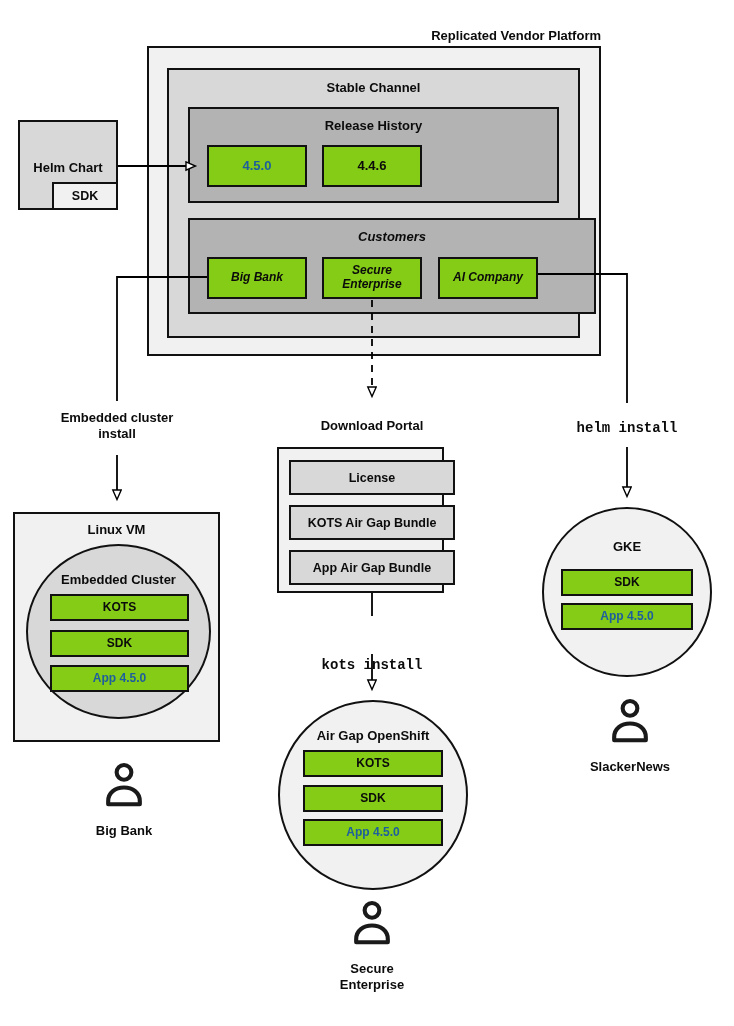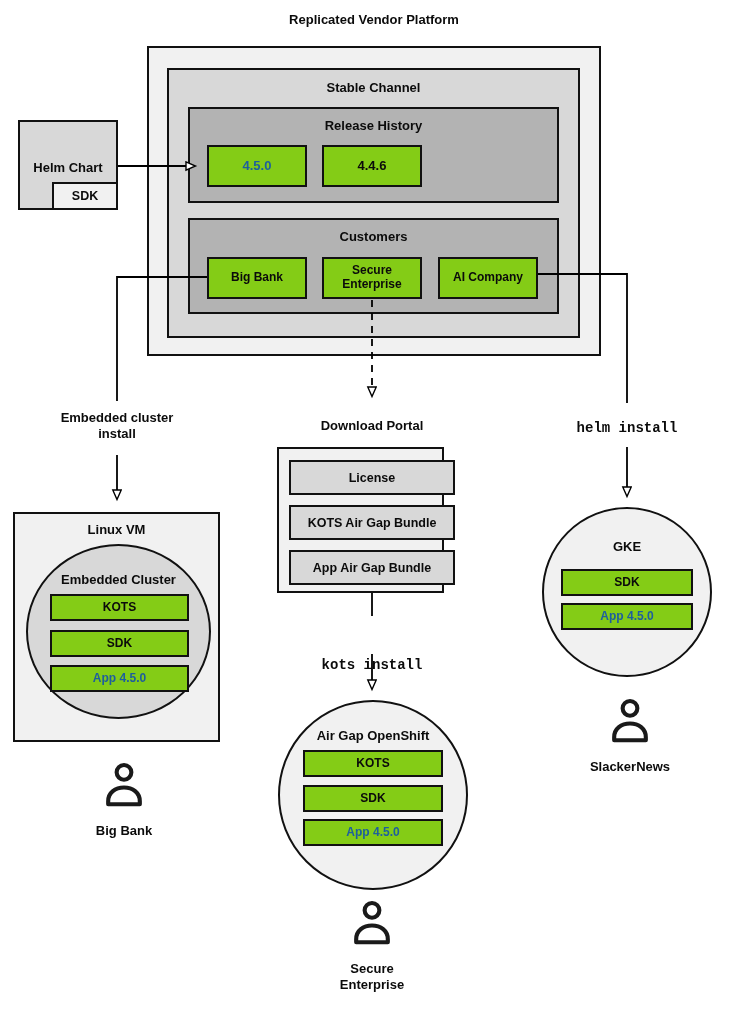--- a/index.html
+++ b/index.html
@@ -20,21 +20,21 @@
     position:absolute;left:0;right:0;text-align:center;
     font-weight:bold;font-size:13px;
   }
   .chip{
     position:absolute;border:2px solid #111;box-sizing:border-box;
     display:flex;align-items:center;justify-content:center;
     font-weight:bold;font-size:12px;text-align:center;line-height:1.15;
     background:#84cc16;
   }
   .title-main{
-    position:absolute;left:147px;top:12px;width:454px;text-align:center;
+    position:absolute;left:147px;top:28px;width:454px;text-align:right;
     font-weight:bold;font-size:13px;
   }
   .flow-label{
     position:absolute;text-align:center;font-weight:bold;font-size:13px;line-height:1.25;
   }
   .mono-label{
     position:absolute;text-align:center;font-weight:bold;font-size:14px;
     font-family:Liberation Mono, monospace;white-space:nowrap;
   }
   .circle{
@@ -61,21 +61,21 @@
   <div class="title-main">Replicated Vendor Platform</div>
 
   <div class="box panel-light" style="left:147px;top:46px;width:454px;height:310px;">
     <div class="box panel-mid" style="left:18px;top:20px;width:413px;height:270px;">
       <div class="box-title" style="top:10px;">Stable Channel</div>
       <div class="box panel-dark" style="left:19px;top:37px;width:371px;height:96px;">
         <div class="box-title" style="top:9px;">Release History</div>
         <div class="chip blue-box" style="left:17px;top:36px;width:100px;height:42px;font-size:13px;">4.5.0</div>
         <div class="chip" style="left:132px;top:36px;width:100px;height:42px;font-size:13px;">4.4.6</div>
       </div>
-      <div class="box panel-dark" style="left:19px;top:148px;width:371px;height:96px;">
+      <div class="box panel-dark" style="left:19px;top:148px;width:408px;height:96px;font-style:italic;">
         <div class="box-title" style="top:9px;">Customers</div>
         <div class="chip" style="left:17px;top:37px;width:100px;height:42px;">Big Bank</div>
         <div class="chip" style="left:132px;top:37px;width:100px;height:42px;padding:0 8px;">Secure Enterprise</div>
         <div class="chip" style="left:248px;top:37px;width:100px;height:42px;">AI Company</div>
       </div>
     </div>
   </div>
 
   <div class="box panel-mid" style="left:18px;top:120px;width:100px;height:90px;">
     <div class="box-title" style="top:38px;">Helm Chart</div>

